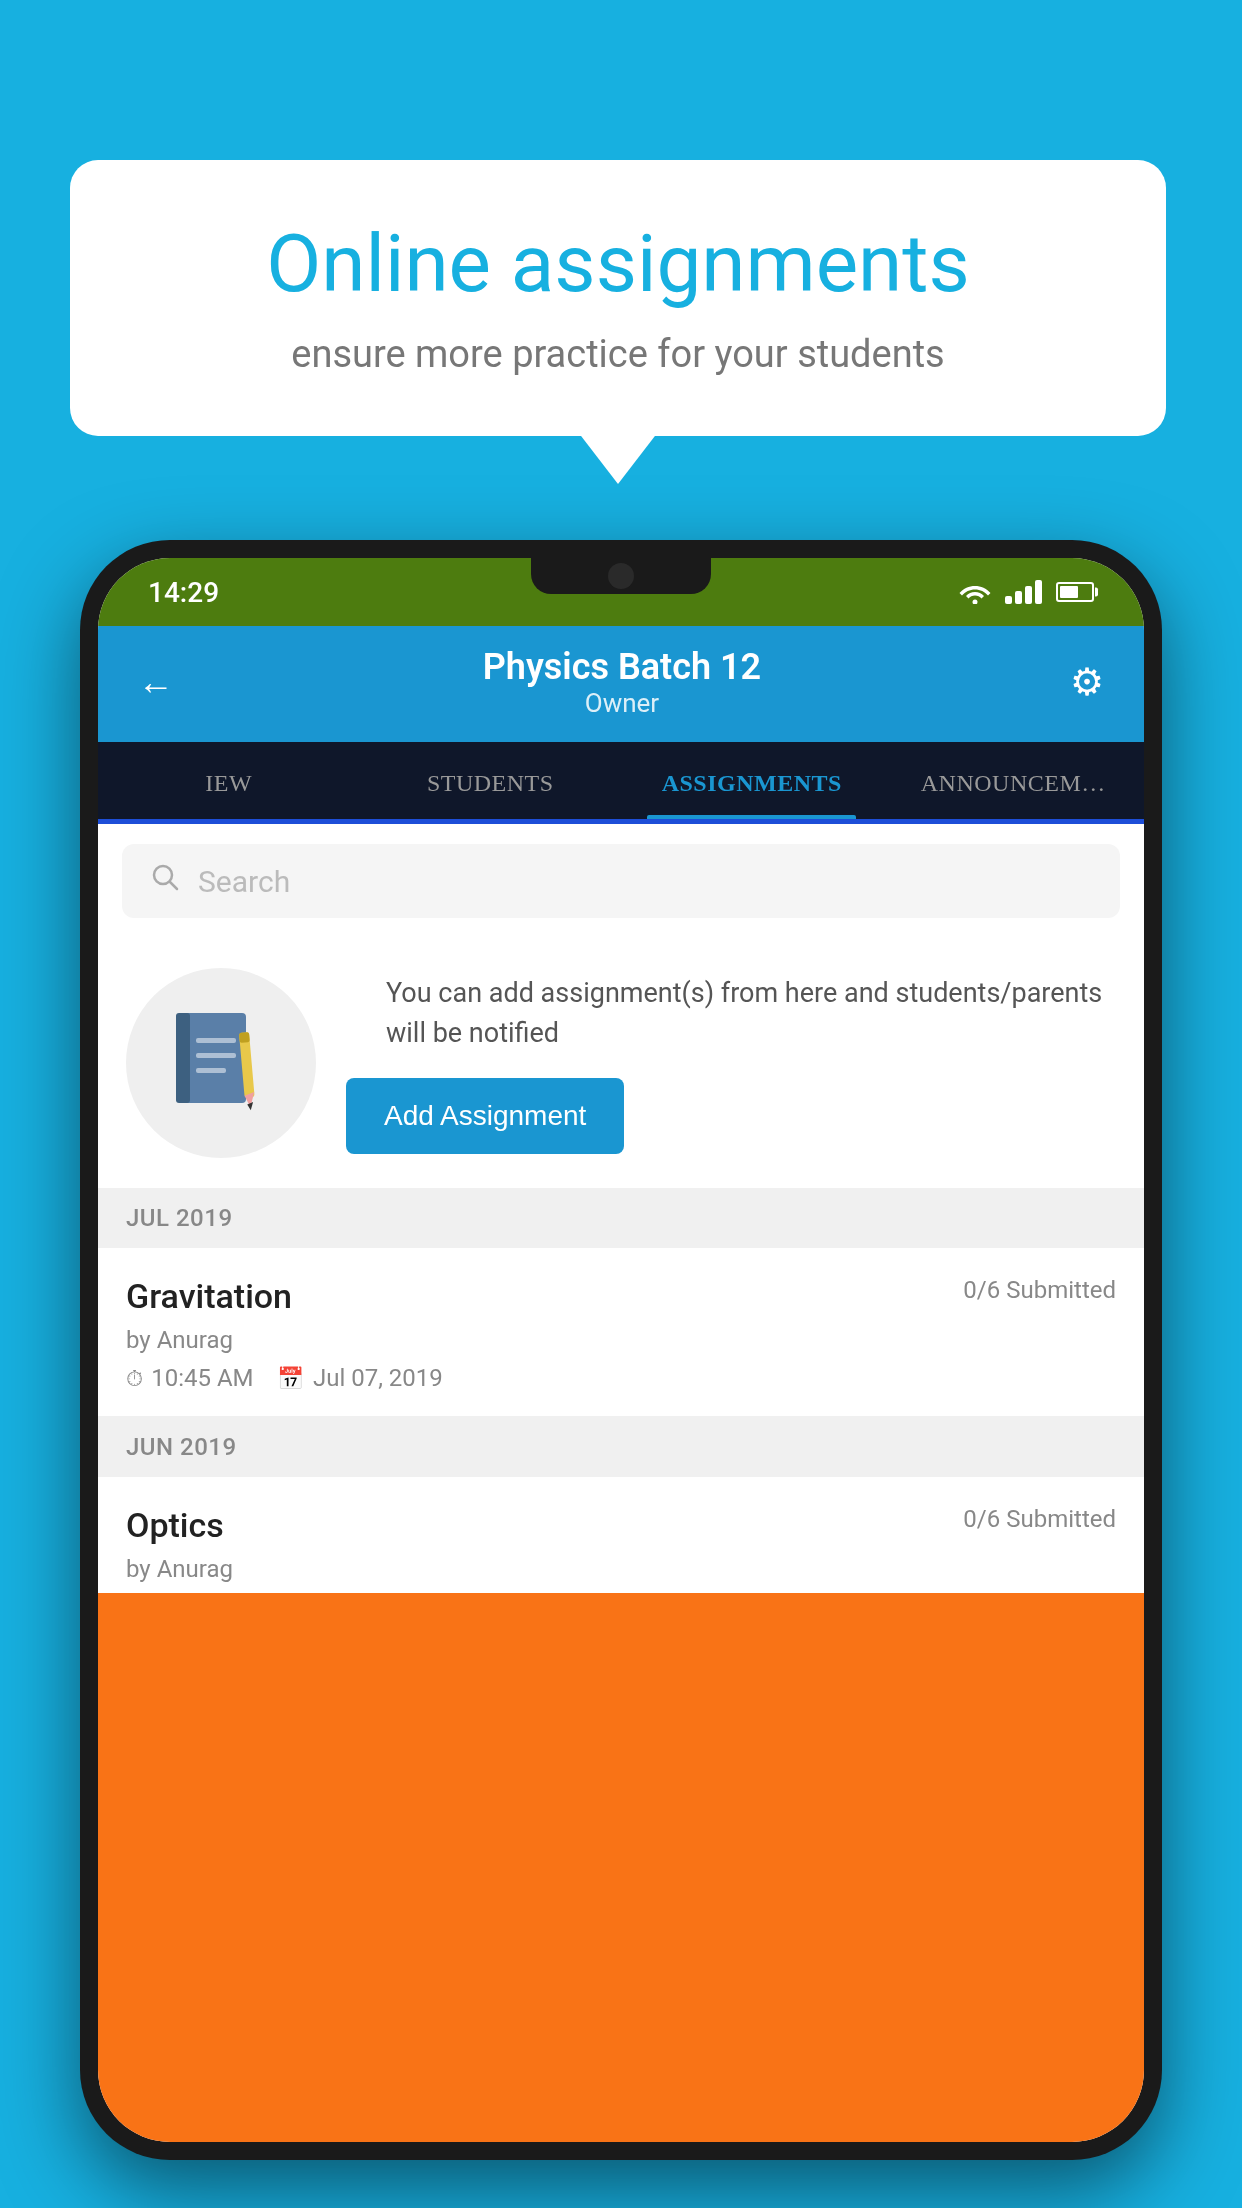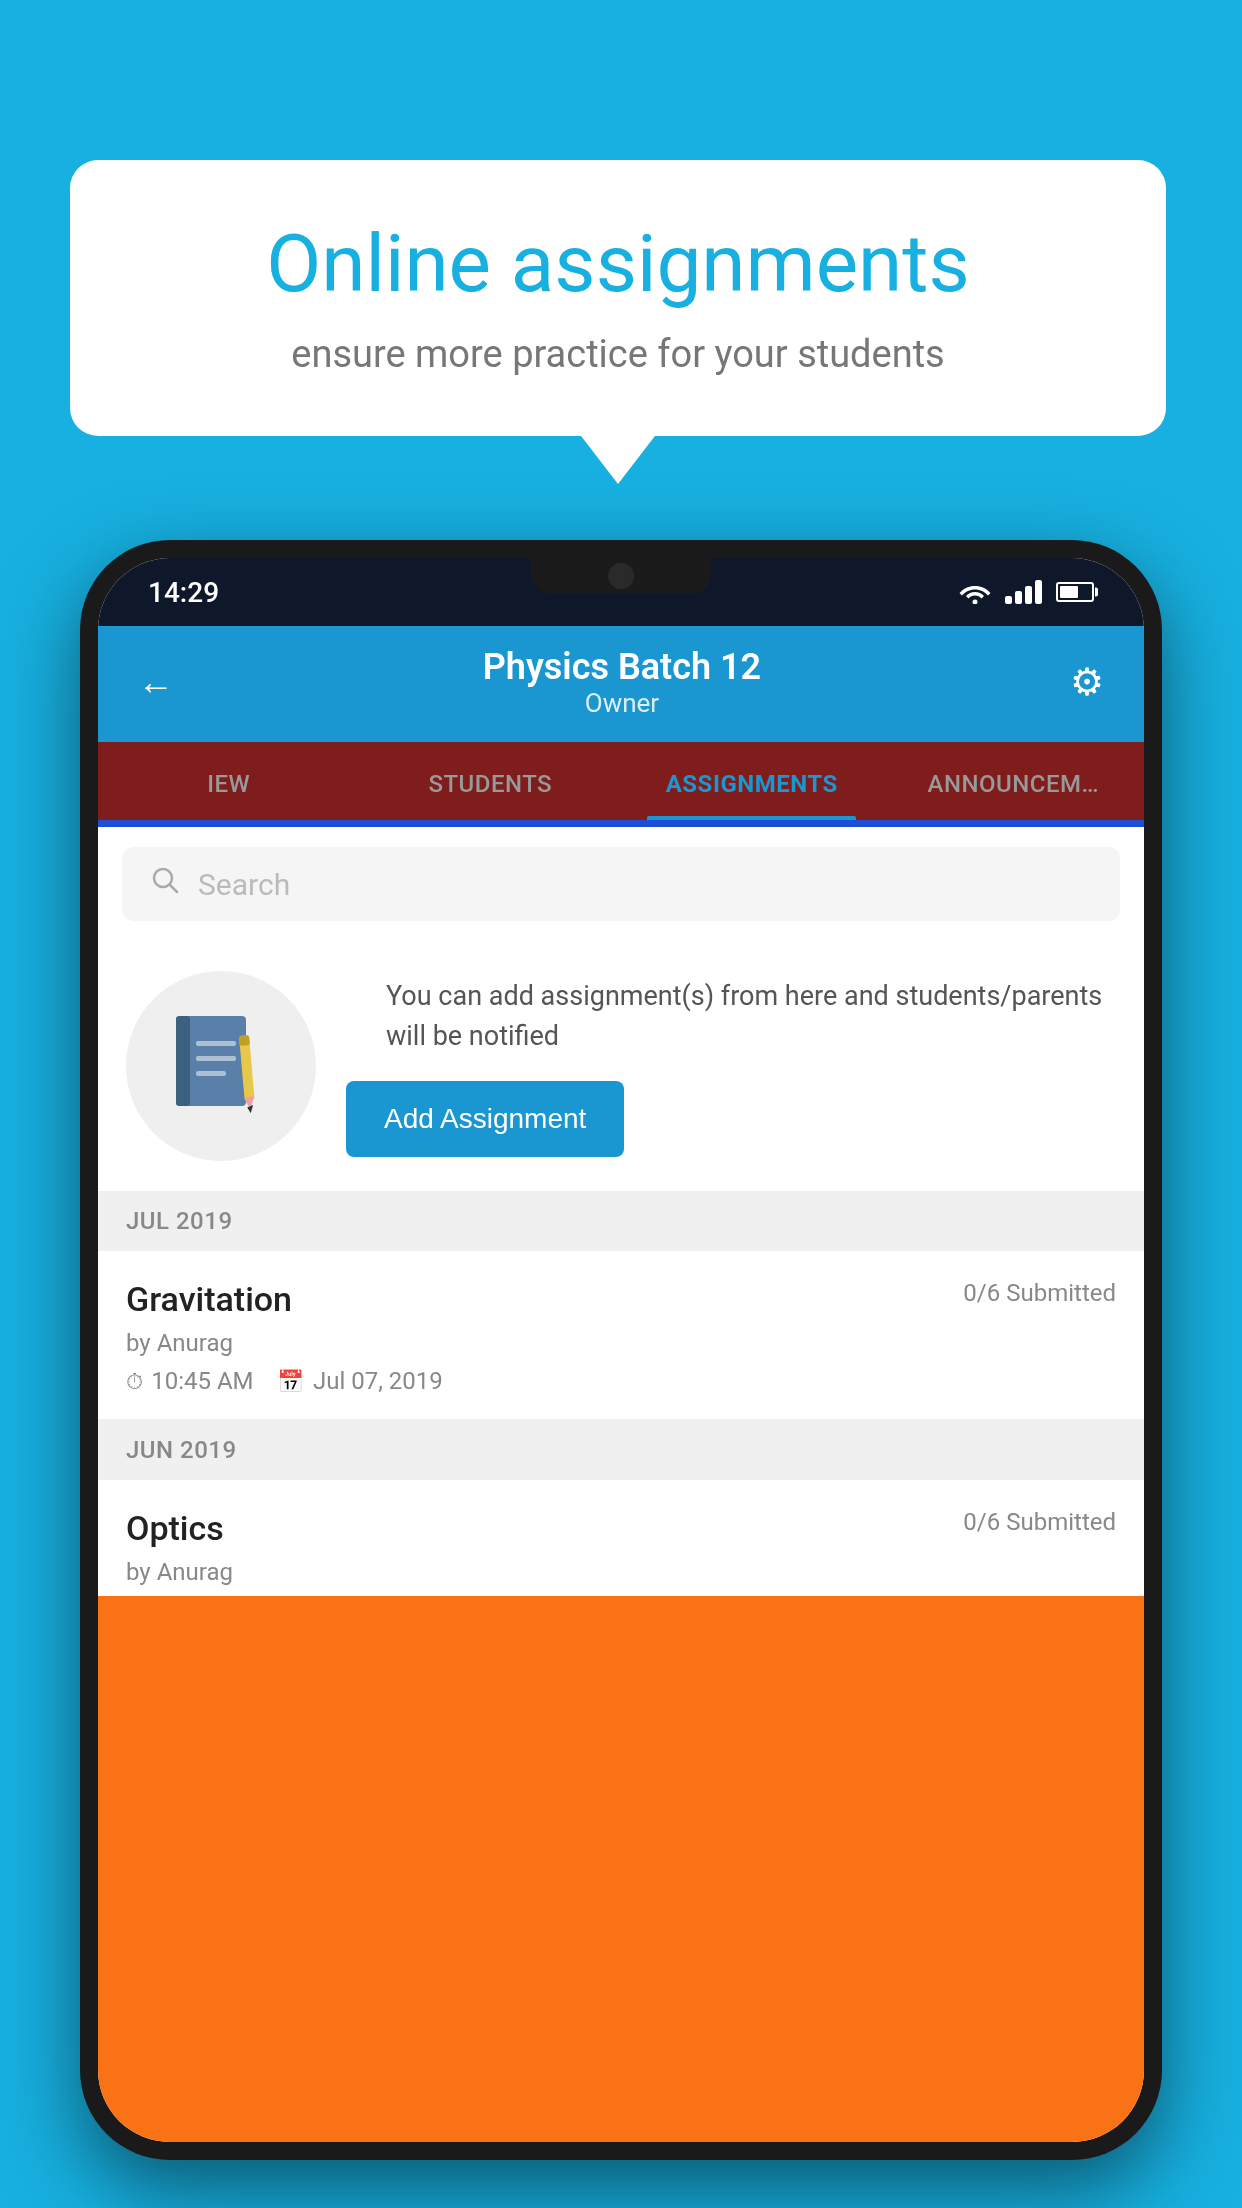--- a/index.html
+++ b/index.html
@@ -105,21 +105,21 @@
       border-radius: 72px;
       overflow: hidden;
       height: 100%;
       position: relative;
       display: flex;
       flex-direction: column;
     }
 
     
     .status-bar {
-      background: #0f172a;
+      background: #4d7c0f;
       height: 68px;
       display: flex;
       align-items: center;
       justify-content: space-between;
       padding: 0 50px 0 50px;
       flex-shrink: 0;
     }
 
     .status-time {
       color: white;
@@ -210,23 +210,24 @@
 
     .header-settings {
       color: white;
       font-size: 38px;
       cursor: pointer;
     }
 
     
     .tabs-bar {
       display: flex;
-      background: #7f1d1d;
-      border-bottom: 7px solid #1d4ed8;
-      flex-shrink: 0;
+      background: #0f172a;
+      border-bottom: 5px solid #1d4ed8;
+      flex-shrink: 0;
+      font-family: Liberation Serif, serif;
     }
 
     .tab-item {
       flex: 1;
       text-align: center;
       padding: 28px 10px 22px 10px;
       font-size: 24px;
       color: #999;
       font-weight: 500;
       letter-spacing: 0.5px;

